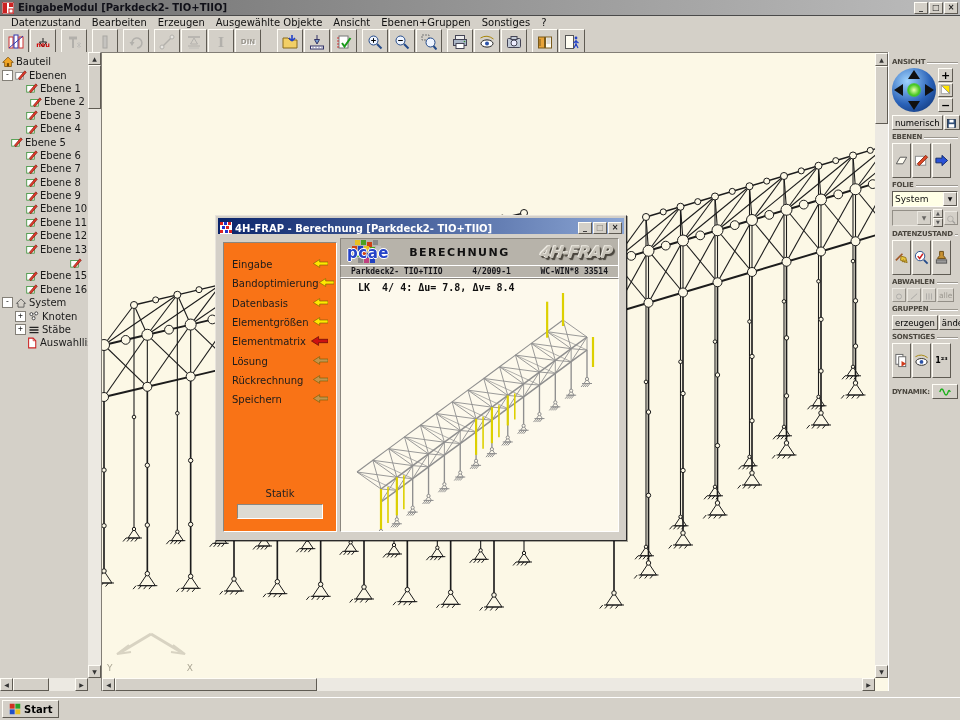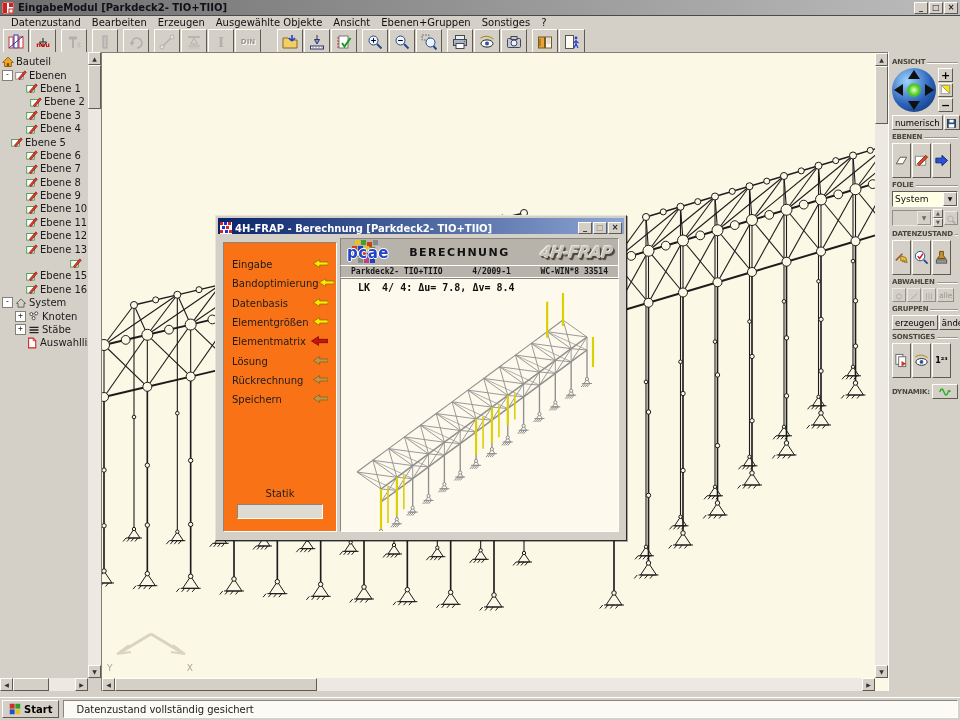--- a/index.html
+++ b/index.html
@@ -1640,16 +1640,13 @@
 <div id="taskbar">
   <button id="startbtn" class="bout">
     <span class="ticon" style="width:12px;height:12px;"><svg viewBox="0 0 16 16" width="100%" height="100%">
           <rect x="1" y="1" width="6.5" height="6.5" fill="#d03020"></rect>
           <rect x="8.5" y="1" width="6.5" height="6.5" fill="#28a028"></rect>
           <rect x="1" y="8.5" width="6.5" height="6.5" fill="#2050c8"></rect>
           <rect x="8.5" y="8.5" width="6.5" height="6.5" fill="#e8c020"></rect>
         </svg></span>
     <span>Start</span>
   </button>
-  <div id="statusfield">
-    <span>Datenzustand vollständig gesichert</span>
-  </div>
 </div>
 
 </body></html>

